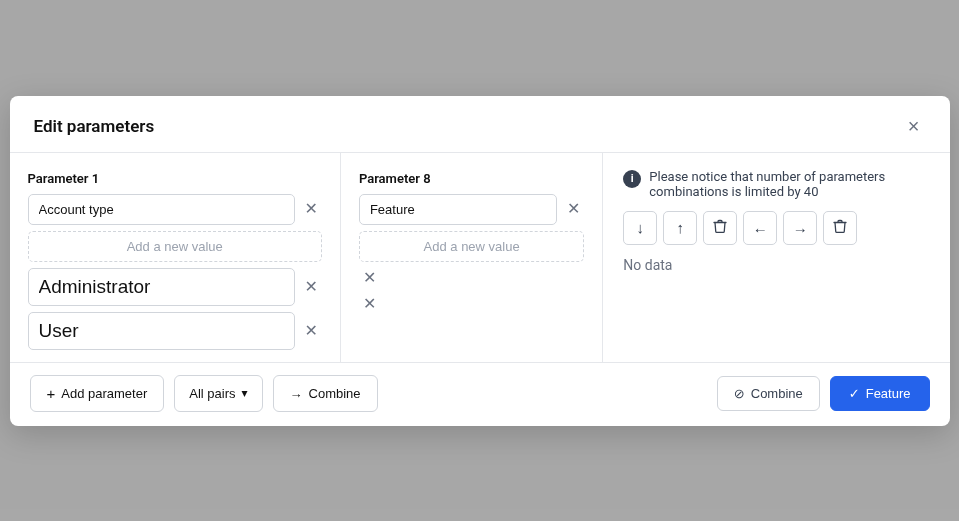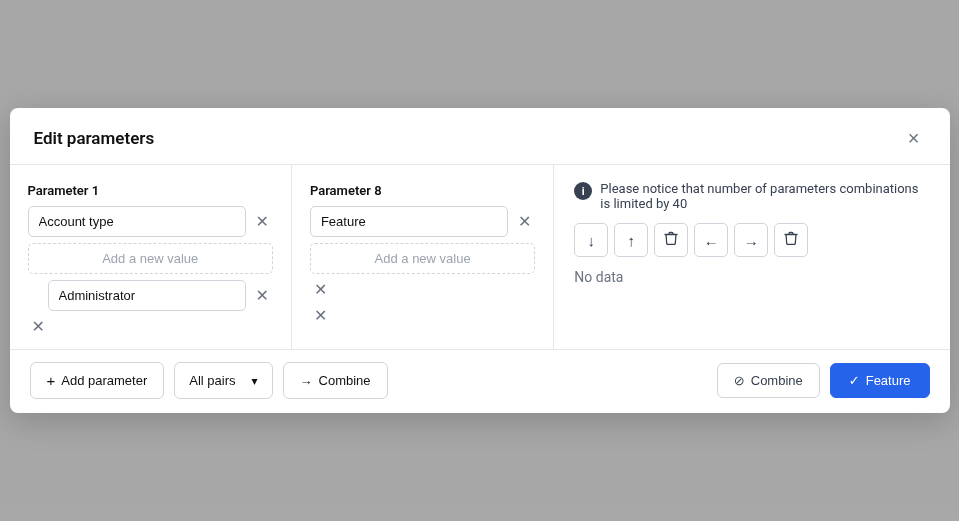--- a/index.html
+++ b/index.html
@@ -109,24 +109,23 @@
     .value-row {
       display: flex;
       align-items: center;
       gap: 6px;
     }
     .value-input {
       flex: 1;
       border: 1px solid #d1d5db;
       border-radius: 5px;
       padding: 7px 10px;
-      font-size: 13px;
+      font-size: 19px;
       color: #111;
       outline: none;
-      margin-left: 20px;
     }
     .right-panel {
       flex: 1;
       padding: 16px 20px;
       display: flex;
       flex-direction: column;
       gap: 12px;
     }
     .notice-row {
       display: flex;
@@ -191,21 +190,21 @@
       border-radius: 6px;
       padding: 9px 16px;
       font-size: 13px;
       font-weight: 500;
       color: #111;
       cursor: pointer;
     }
     .all-pairs-btn {
       display: flex;
       align-items: center;
-      gap: 16px;
+      gap: 6px;
       background: #fff;
       border: 1px solid #d1d5db;
       border-radius: 6px;
       padding: 9px 14px;
       font-size: 13px;
       font-weight: 500;
       color: #111;
       cursor: pointer;
     }
     .combine-btn {
@@ -273,20 +272,21 @@
           <button class="x-btn">✕</button>
         </div>
         <button class="add-value-btn">
           <span>Add a new value</span>
         </button>
         <div class="value-row">
           <input class="value-input" type="text" value="Administrator" style="">
           <button class="x-btn">✕</button>
         </div>
         <div class="value-row">
+          <input class="value-input" type="text" value="User" style="">
           <button class="x-btn">✕</button>
         </div>
       </div>
 
       <div class="param-col">
         <div class="param-col-label">Parameter 8</div>
         <div class="param-name-row">
           <input class="param-name-input" type="text" value="Feature" style="">
           <button class="x-btn">✕</button>
         </div>

